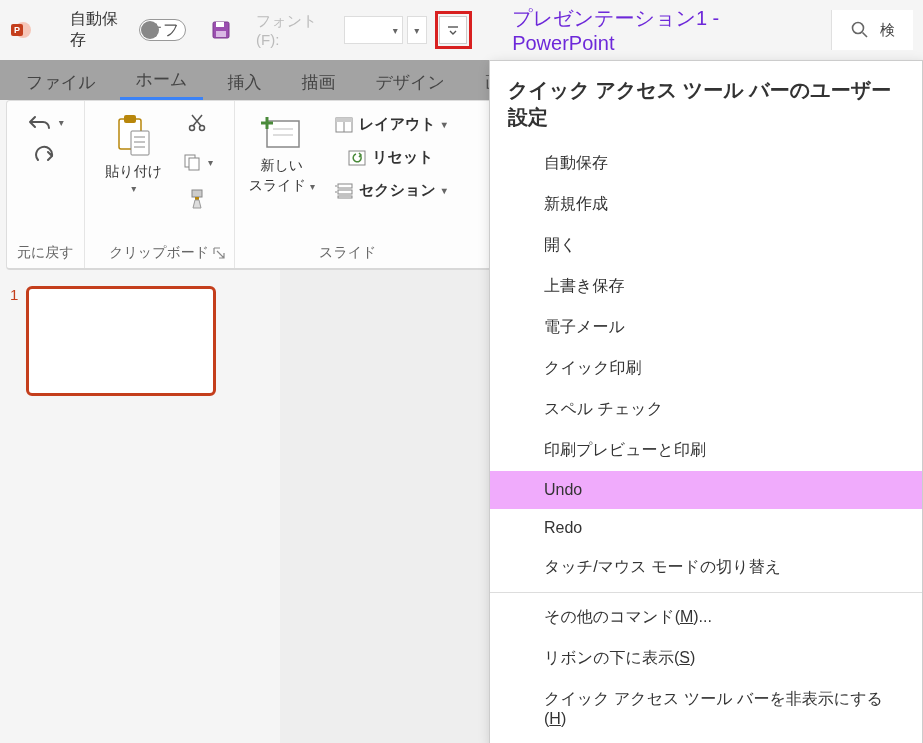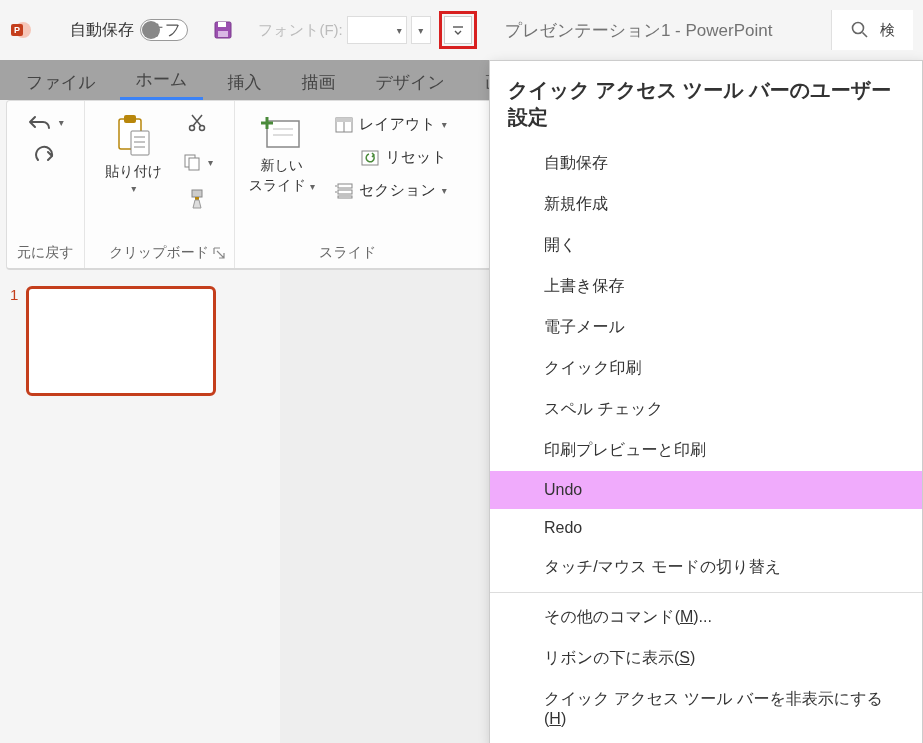--- a/index.html
+++ b/index.html
@@ -103,23 +103,23 @@
   .qat-overflow {
     width:28px;
     height:28px;
     border:1px solid #ccc;
     background:#fff;
     display:flex;
     align-items:center;
     justify-content:center;
   }
   .doc-title {
-    margin-left: 20px;
-    font-size: 17px;
-    color: #737373;
+    margin-left: 32px;
+    font-size: 20px;
+    color: #6d28d9;
   }
   .search-area {
     margin-left:auto;
     display:flex;
     align-items:center;
     gap:10px;
     background:#fff;
     height:40px;
     padding:0 18px;
     border-left:1px solid #e0e0e0;
@@ -396,21 +396,21 @@
             <line x1="14" y1="22" x2="34" y2="22" stroke="#bbb"></line>
             <line x1="8" y1="4" x2="8" y2="16" stroke="#4a8a3a" stroke-width="3"></line>
             <line x1="2" y1="10" x2="14" y2="10" stroke="#4a8a3a" stroke-width="3"></line>
           </svg>
         <span>新しい</span>
         <div style="display:flex;gap:4px;align-items:center;">
             <span>スライド</span>
             <span class="chev">▾</span>
           </div>
       </div>
-      <div class="ribbon-col" style="gap:10px;align-items:flex-end;padding-top:4px;">
+      <div class="ribbon-col" style="gap:10px;align-items:center;padding-top:4px;font-weight:bold;">
         <div class="small-btn">
           <svg width="18" height="16" viewBox="0 0 18 16">
               <rect x="1" y="1" width="16" height="14" fill="#fff" stroke="#888"></rect>
               <rect x="1" y="1" width="16" height="4" fill="#ccc"></rect>
               <line x1="9" y1="5" x2="9" y2="15" stroke="#888"></line>
             </svg>
           <span>レイアウト</span>
           <span class="chev">▾</span>
         </div>
         <div class="small-btn">

